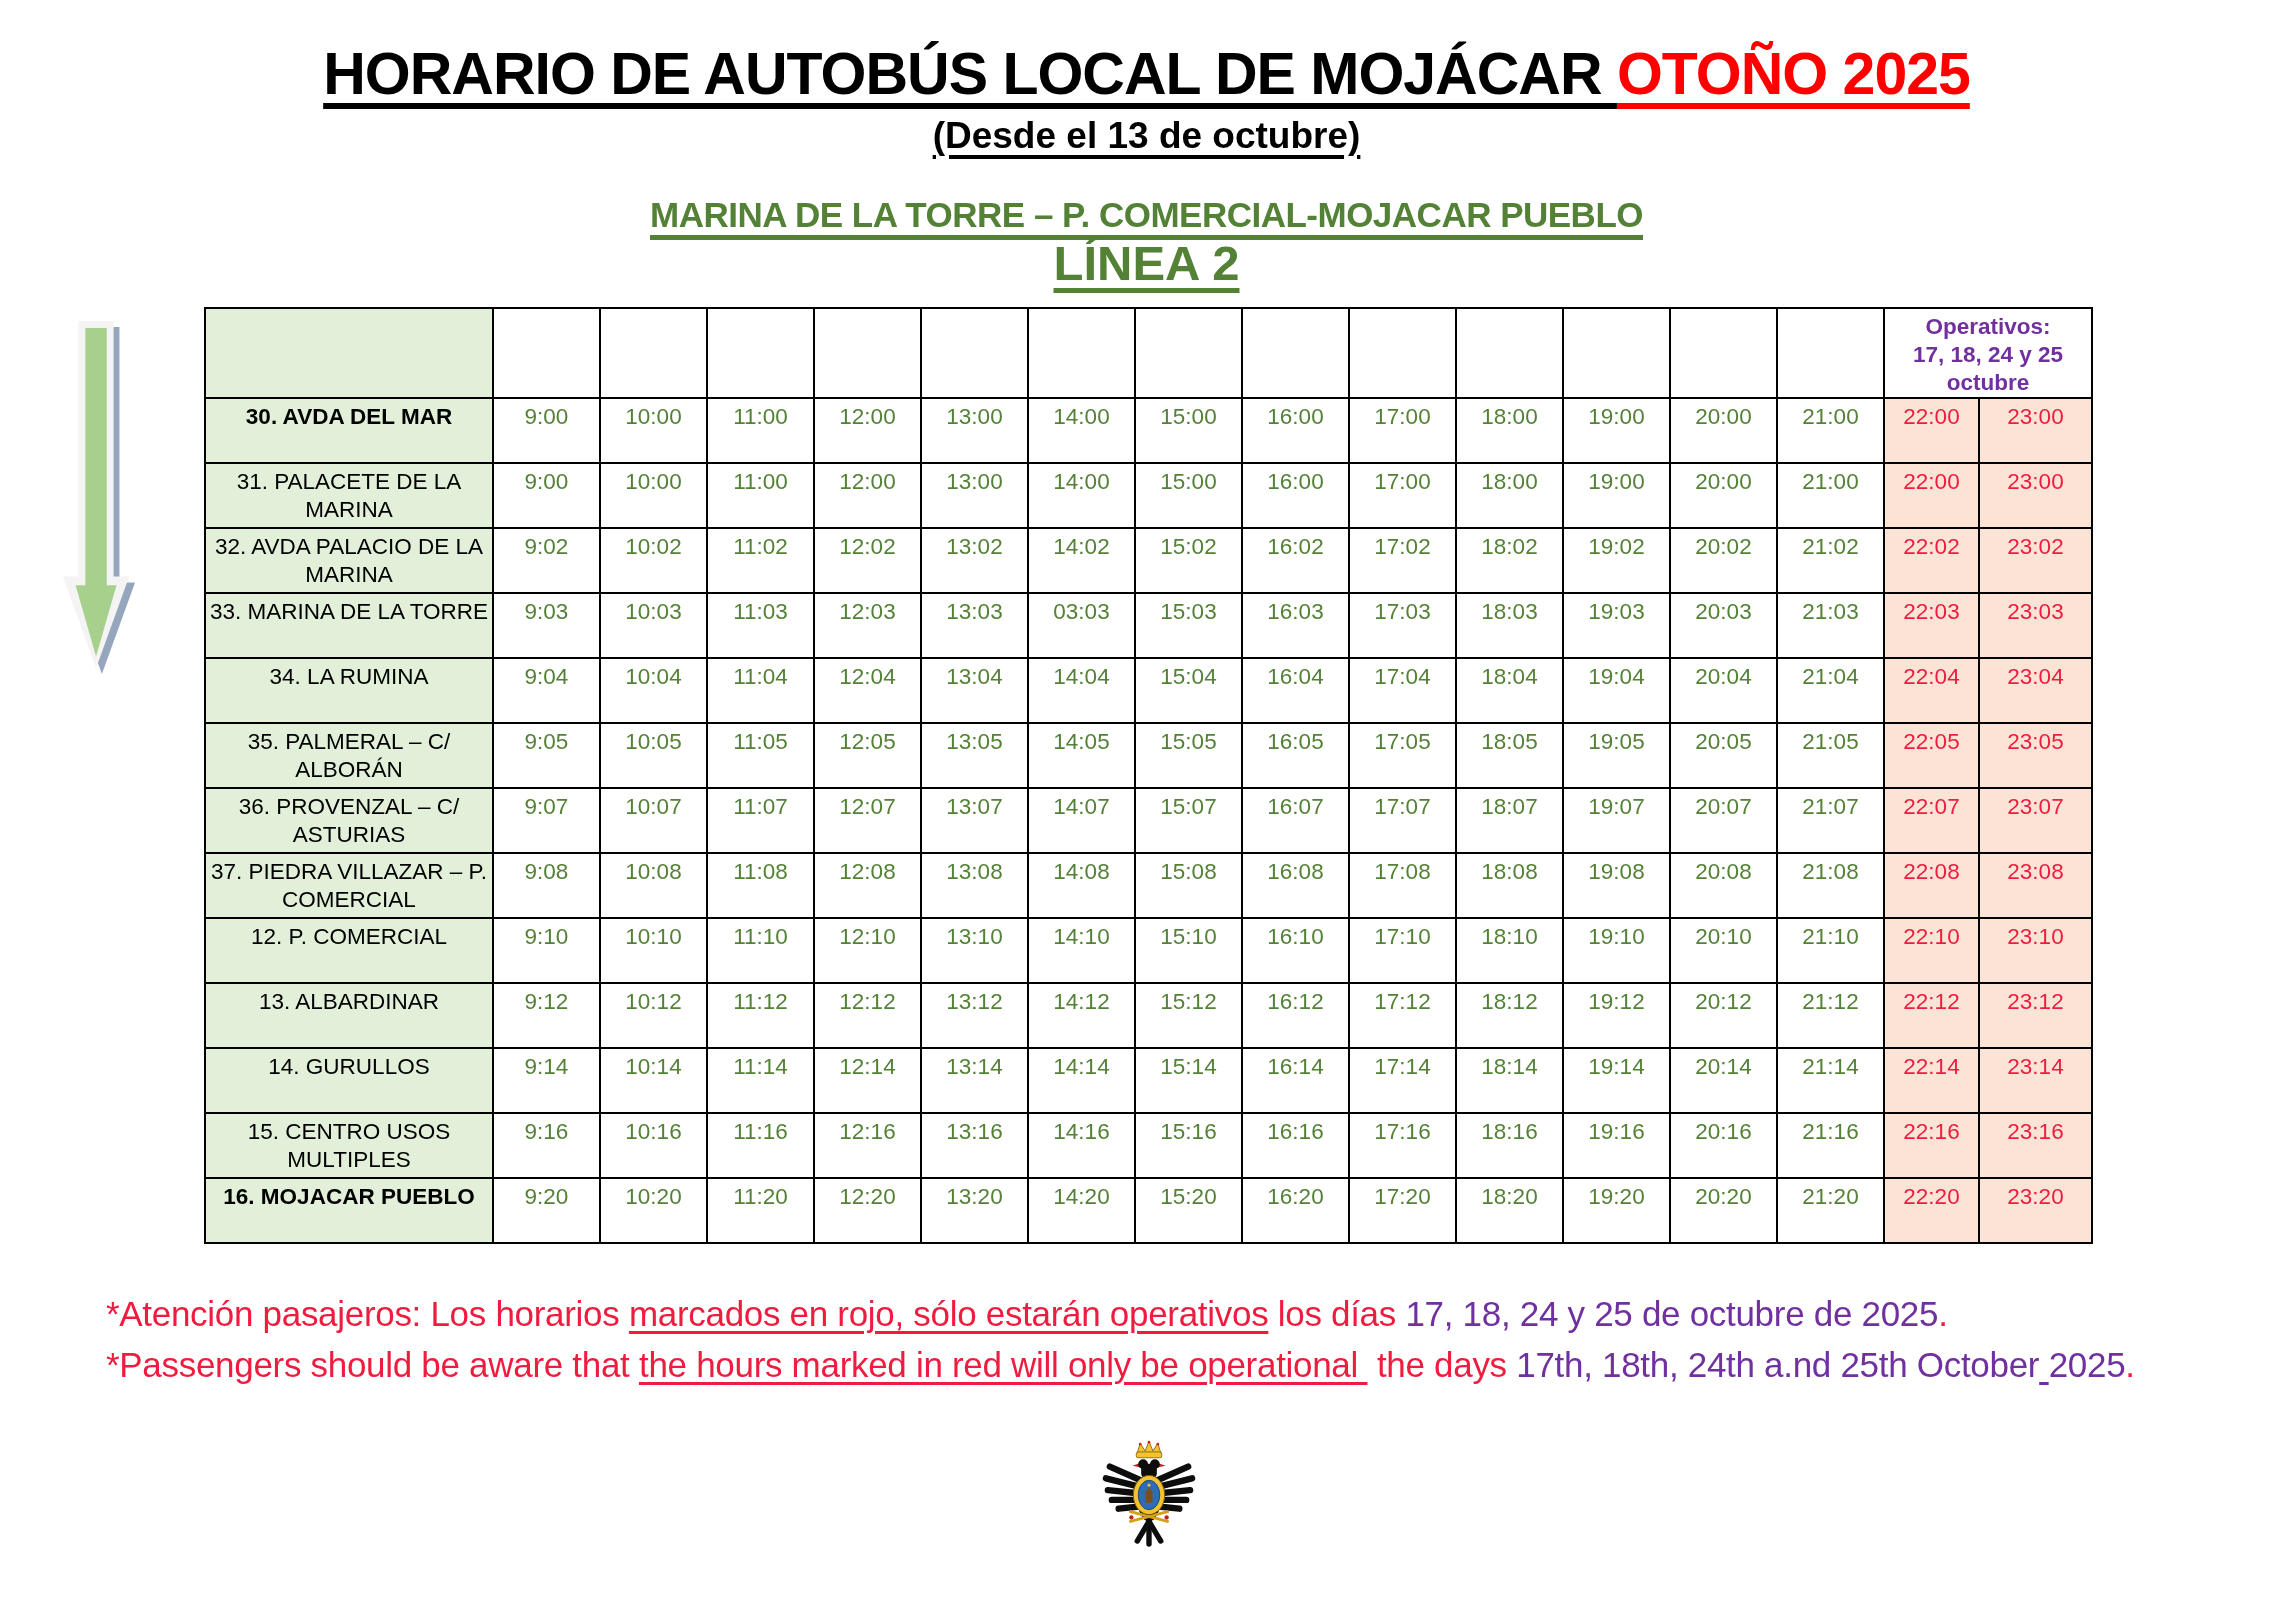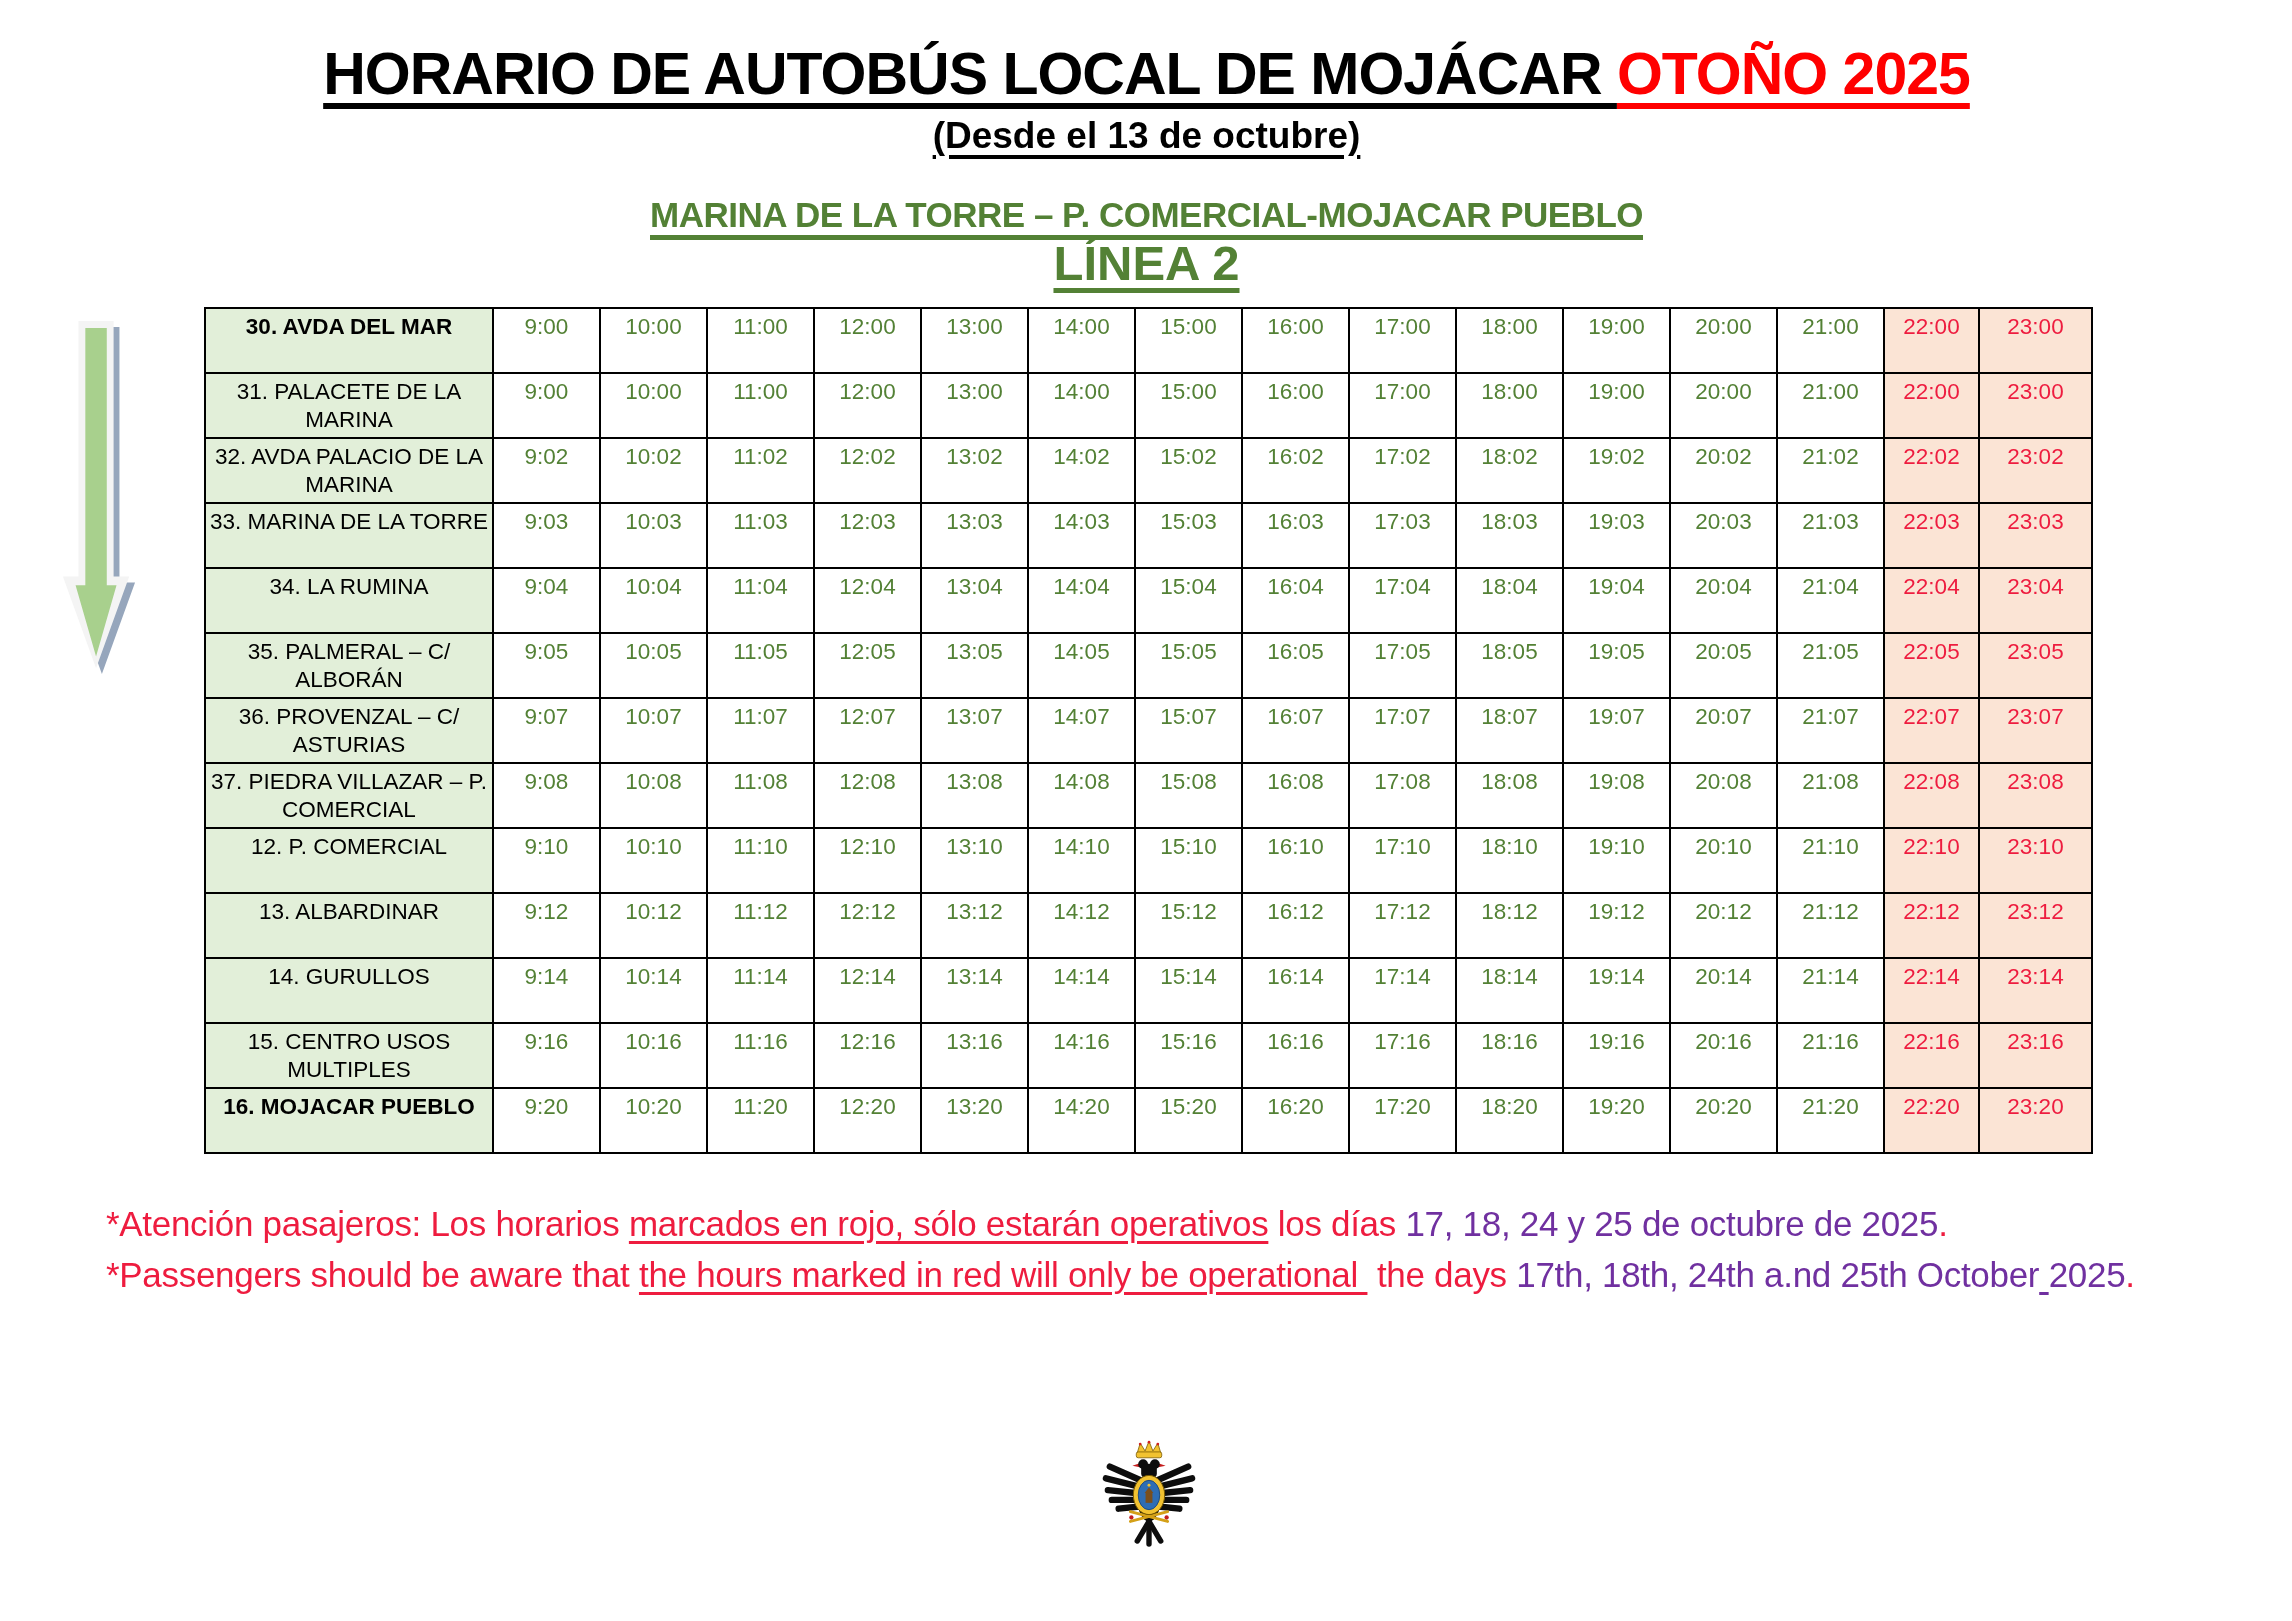--- a/index.html
+++ b/index.html
@@ -70,20 +70,39 @@
       <col style="width:107px">
     <col style="width:107px">
       <col style="width:107px">
       <col style="width:107px">
       <col style="width:107px">
     <col style="width:107px">
     <col style="width:95px">
       <col style="width:113px">
   </colgroup>
   <tbody>
+    <tr class="header-row">
+      <td class="stop"></td>
+      <td></td>
+      <td></td>
+      <td></td>
+      <td></td>
+      <td></td>
+      <td></td>
+      <td></td>
+      <td></td>
+      <td></td>
+      <td></td>
+      <td></td>
+      <td></td>
+      <td></td>
+      <td class="operativos" colspan="2">Operativos:
+17, 18, 24 y 25
+octubre</td>
+    </tr>
   <tr class="data-row">
         <td class="stop bold">30. AVDA DEL MAR</td>
         <td class="time">9:00</td>
         <td class="time">10:00</td>
         <td class="time">11:00</td>
         <td class="time">12:00</td>
         <td class="time">13:00</td>
         <td class="time">14:00</td>
         <td class="time">15:00</td>
         <td class="time">16:00</td>
@@ -131,21 +150,21 @@
         <td class="time red">22:02</td>
         <td class="time red">23:02</td>
       </tr>
       <tr class="data-row">
         <td class="stop">33. MARINA DE LA TORRE</td>
         <td class="time">9:03</td>
         <td class="time">10:03</td>
         <td class="time">11:03</td>
         <td class="time">12:03</td>
         <td class="time">13:03</td>
-        <td class="time">14:03</td>
+        <td class="time">03:03</td>
         <td class="time">15:03</td>
         <td class="time">16:03</td>
         <td class="time">17:03</td>
         <td class="time">18:03</td>
         <td class="time">19:03</td>
         <td class="time">20:03</td>
         <td class="time">21:03</td>
         <td class="time red">22:03</td>
         <td class="time red">23:03</td>
       </tr>

